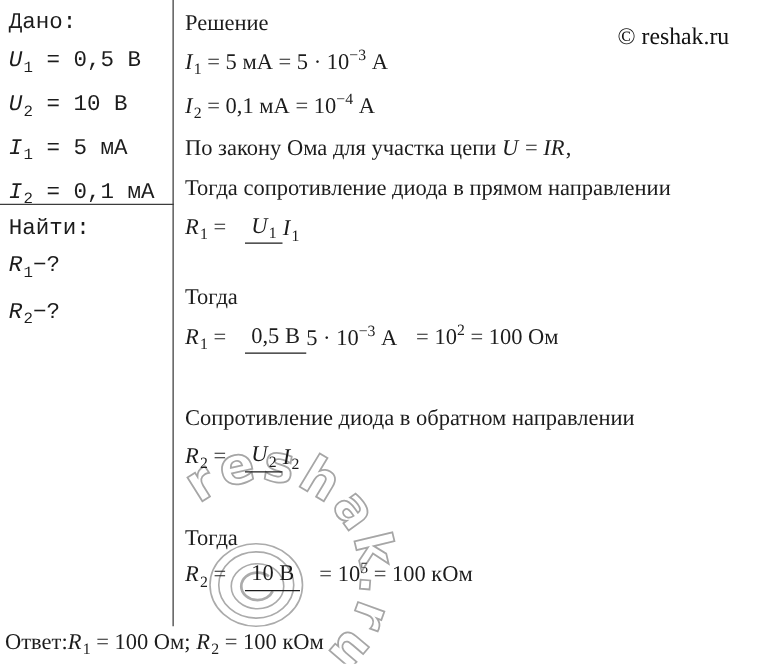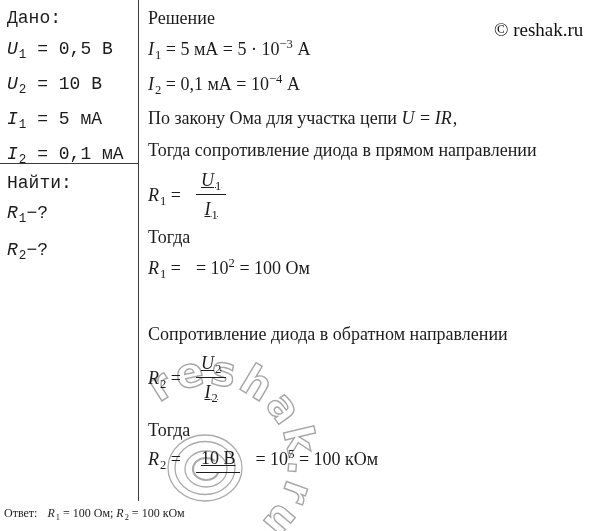--- a/index.html
+++ b/index.html
@@ -30,28 +30,28 @@
   .vline {
     position: absolute; left: 138px; top: 0; width: 1px; height: 501px;
     background: #3c3c3c; z-index: 2;
   }
   .hline {
     position: absolute; left: 0; top: 163px; width: 139px; height: 1px;
     background: #3c3c3c; z-index: 2;
   }
 
   .frac-line { display: flex; align-items: center; gap: 15px; }
-  .frac { display: inline-flex; flex-direction: column; align-items: center; text-decoration: underline; }
+  .frac { display: inline-flex; flex-direction: row; align-items: center; }
   .frac .num { padding: 0 5px 1px 5px; border-bottom: 1.4px solid #1c1c1c; text-align: center; }
   .frac .den { padding-top: 1px; text-align: center; }
 
   .answer-line {
     position: absolute; left: 4px; top: 500px;
-    font-size: 12px; line-height: 26px; white-space: nowrap; z-index: 2;
-    display: flex; gap: 10px;
+    font-size: 18px; line-height: 26px; white-space: nowrap; z-index: 2;
+    display: flex; 
   }
 
   .logo {
     position: absolute; left: 494px; top: 4px;
     font-size: 19px; color: #111111; z-index: 2; white-space: nowrap; margin-top: 15px;
   }
 
   .watermark {
     position: absolute; left: 0; top: 0; z-index: 1;
     pointer-events: none;
@@ -94,20 +94,24 @@
         <span class="num"><i class="v">U</i><sub>1</sub></span>
         <span class="den"><i class="v">I</i><sub>1</sub></span>
       </span>
       <span></span>
     </div>
 
     <div class="line" style="top:224px">Тогда</div>
 
     <div class="line frac-line" style="top:255px">
       <span><i class="v">R</i><sub>1</sub> =</span>
+      <span class="frac">
+        <span class="num">0,5 В</span>
+        <span class="den">5 · 10<sup>−3</sup> А</span>
+      </span>
       <span>= 10<sup>2</sup> = 100 Ом</span>
     </div>
 
     <div class="line" style="top:321px">Сопротивление диода в обратном направлении</div>
 
     <div class="line frac-line" style="top:350px">
       <span><i class="v">R</i><sub>2</sub> =</span>
       <span class="frac">
         <span class="num"><i class="v">U</i><sub>2</sub></span>
         <span class="den"><i class="v">I</i><sub>2</sub></span>

